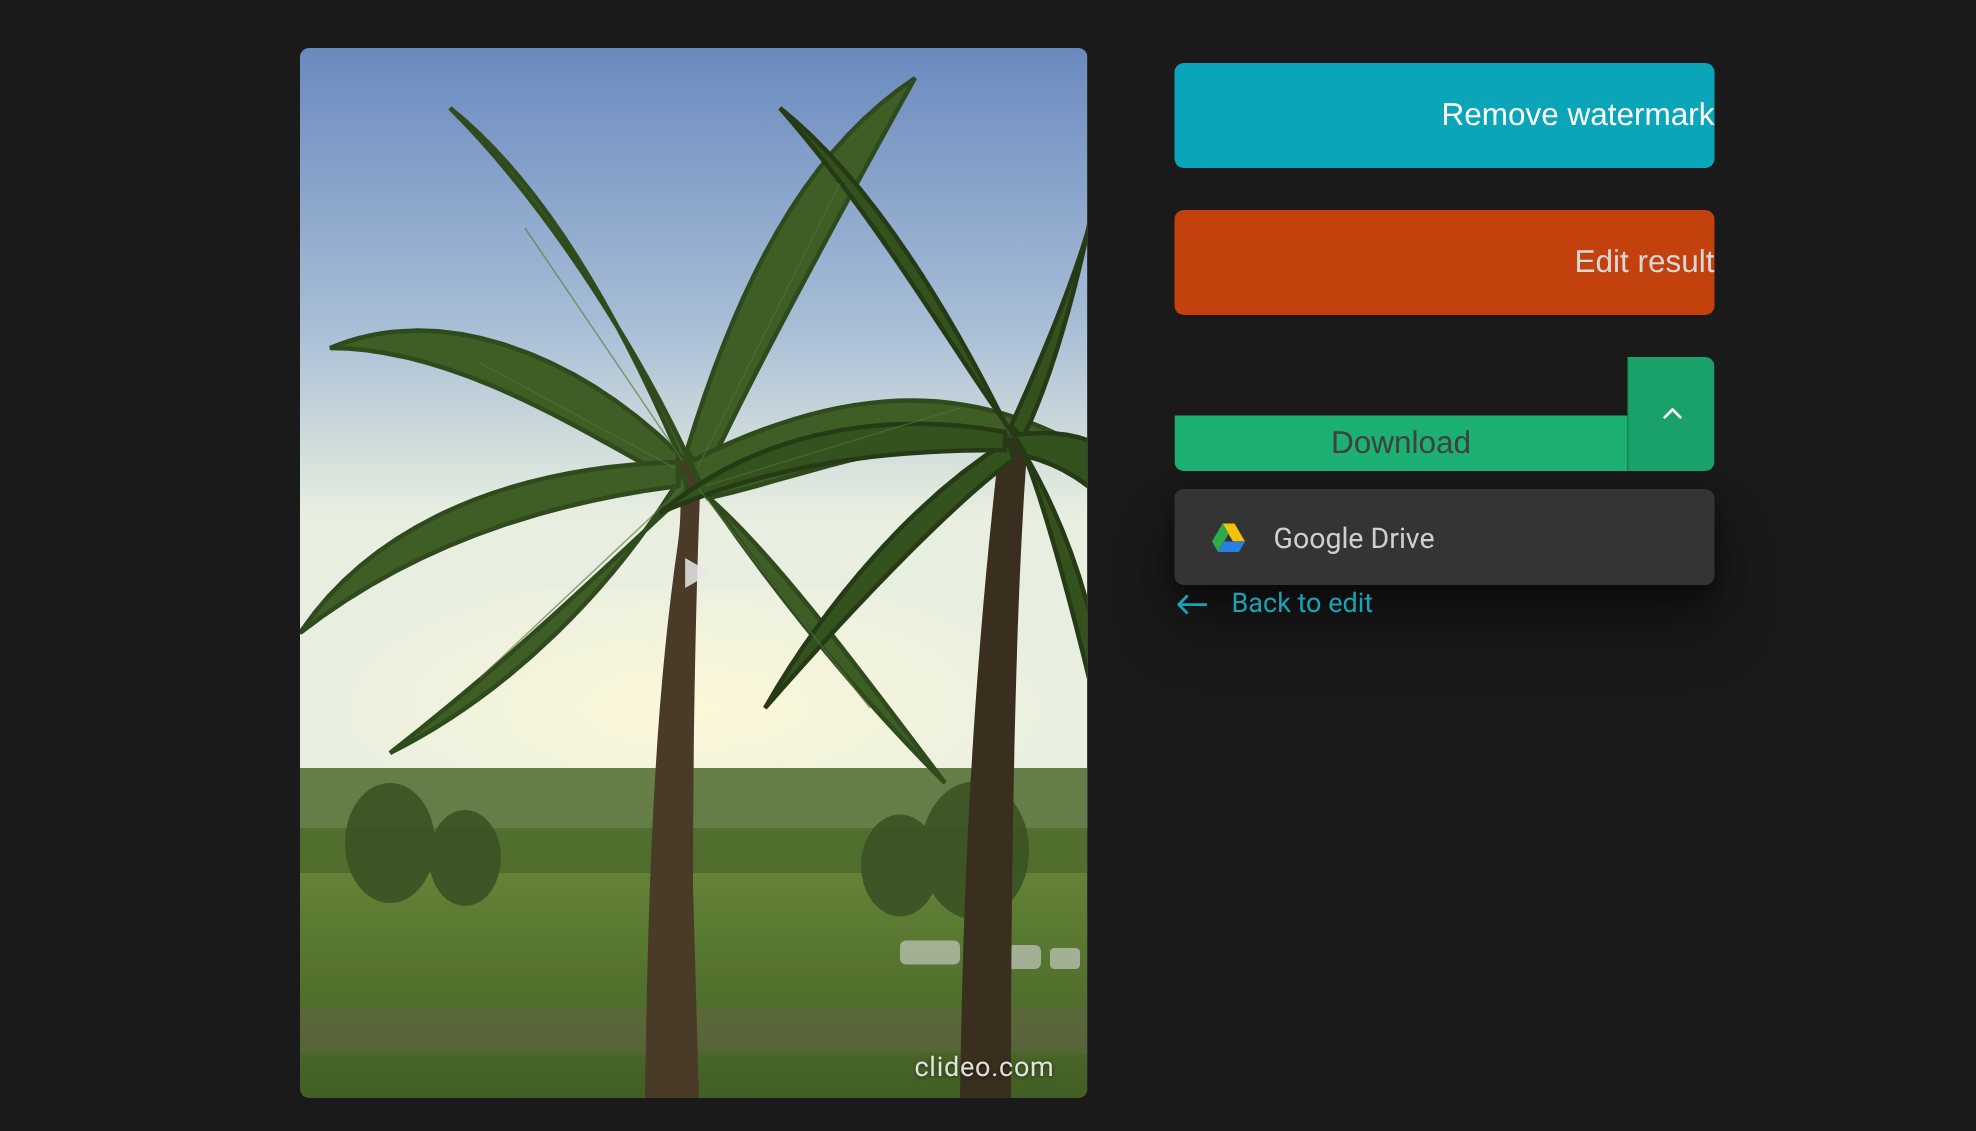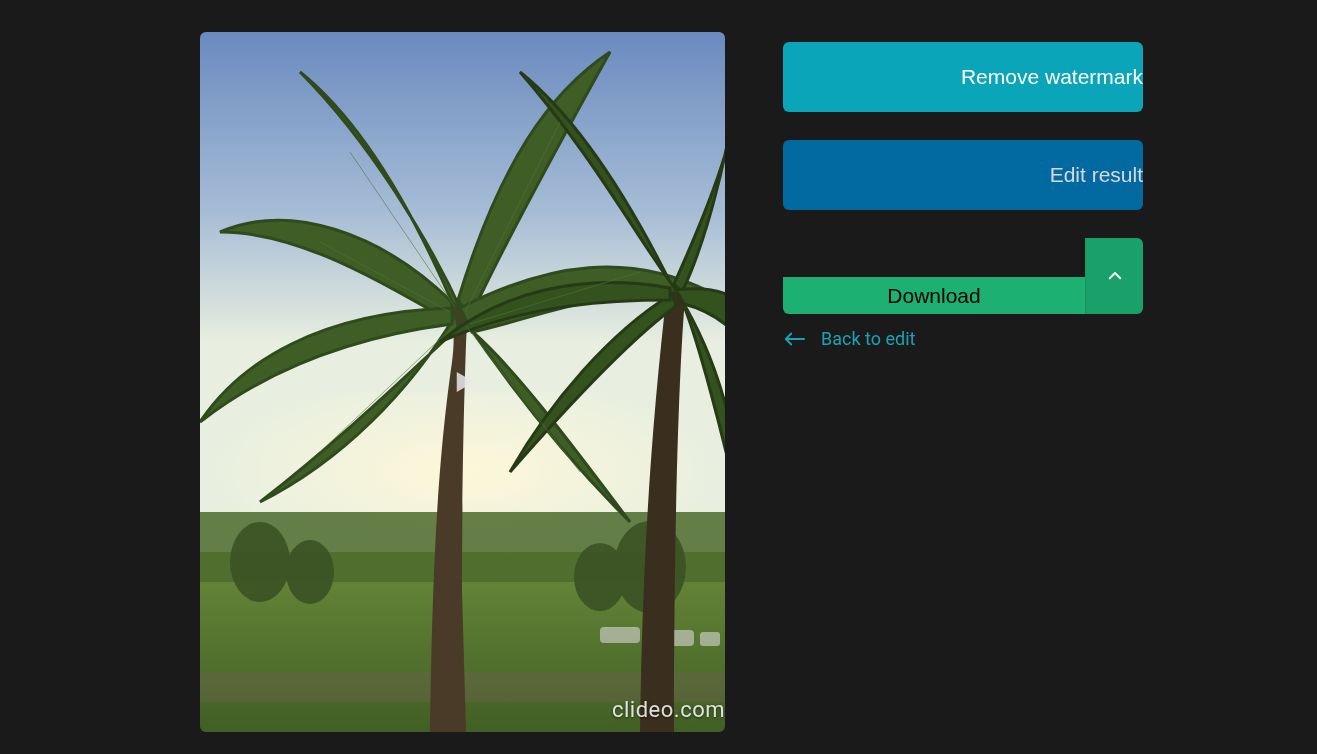--- a/index.html
+++ b/index.html
@@ -46,24 +46,24 @@
     display: flex;
     align-items: center;
     justify-content: center;
     cursor: pointer;
     opacity: 0.85;
   }
   .play-overlay svg { width: 30px; height: 30px; }
 
   .watermark-text {
     position: absolute;
-    right: 0;
+    right: 22px;
     bottom: 10px;
     color: rgba(255,255,255,0.85);
-    font-size: 22px;
+    font-size: 18px;
     letter-spacing: 0.5px;
     text-shadow: 0 1px 3px rgba(0,0,0,0.6);
   }
 
   .actions-panel {
     position: absolute;
     left: 783px;
     top: 42px;
     width: 360px;
   }
@@ -79,37 +79,37 @@
     align-items: center;
     justify-content: flex-end;
     height: 70px;
   }
 
   .btn-teal {
     background: #0aa5b8;
     color: #ffffff;
   }
   .btn-dark {
-    background: #0369a1;
+    background: #c2410c;
     color: #d8d8d8;
   }
 
   .gap { height: 28px; }
 
   .download-row {
     display: flex;
     width: 100%;
     height: 76px;
     border-radius: 6px;
     overflow: hidden;
   }
   .download-main {
     flex: 1;
     background: #1cb072;
-    color: #000000;
+    color: #404040;
     display: flex;
     align-items: center;
     justify-content: center;
     font-size: 21px;
     cursor: pointer;
     border: none;
     margin-top: 39px;
   }
   .download-toggle {
     width: 58px;
@@ -257,20 +257,30 @@
       <span>Download</span>
     </button>
     <button class="download-toggle">
       <svg viewBox="0 0 24 24">
         <path d="M5 15 L12 8 L19 15" fill="none" stroke="#ffffff" stroke-width="2.4" stroke-linecap="round" stroke-linejoin="round"></path>
       </svg>
     </button>
   </div>
 
   <div class="dropdown-panel">
+    <div class="dropdown-item">
+      <span class="icon">
+        <svg viewBox="0 0 24 24">
+          <polygon points="8,3 16,3 23,15 15,15" fill="#f4c20d"></polygon>
+          <polygon points="8,3 1,15 5,22 12,10" fill="#2eaa4b"></polygon>
+          <polygon points="23,15 19,22 5,22 9,15" fill="#2a7de1"></polygon>
+        </svg>
+      </span>
+      <span>Google Drive</span>
+    </div>
   </div>
 
   <div class="back-link">
     <svg viewBox="0 0 24 14">
       <path d="M23 7 H3 M9 1 L3 7 L9 13" fill="none" stroke="#1aa3b5" stroke-width="2" stroke-linecap="round" stroke-linejoin="round"></path>
     </svg>
     <span>Back to edit</span>
   </div>
 </div>
 

